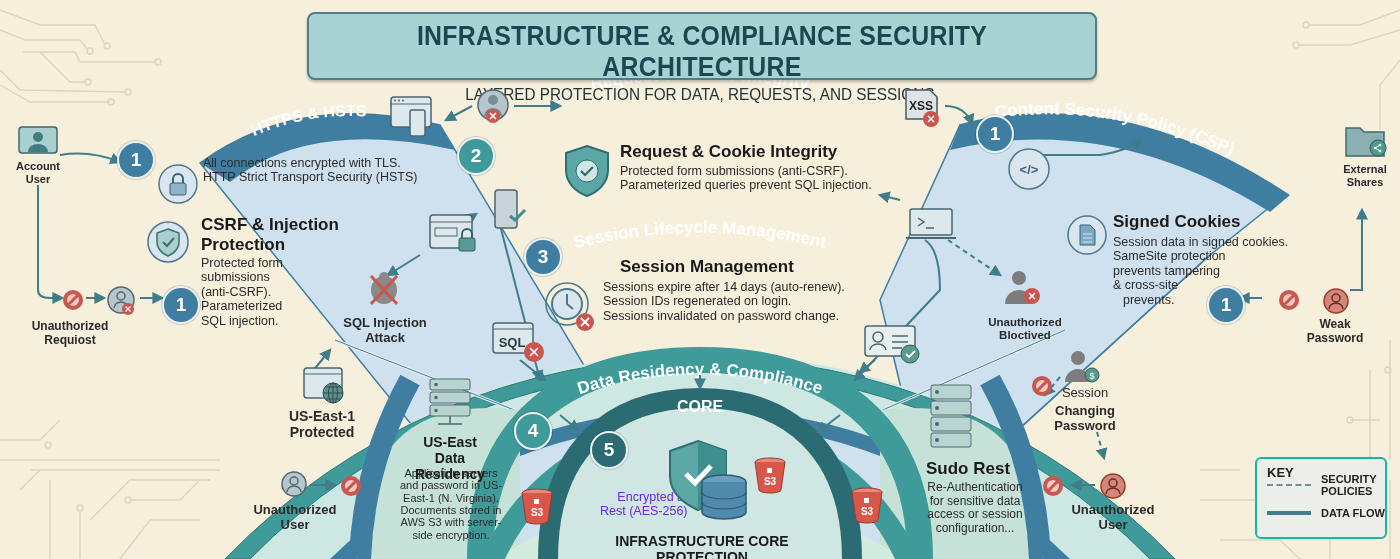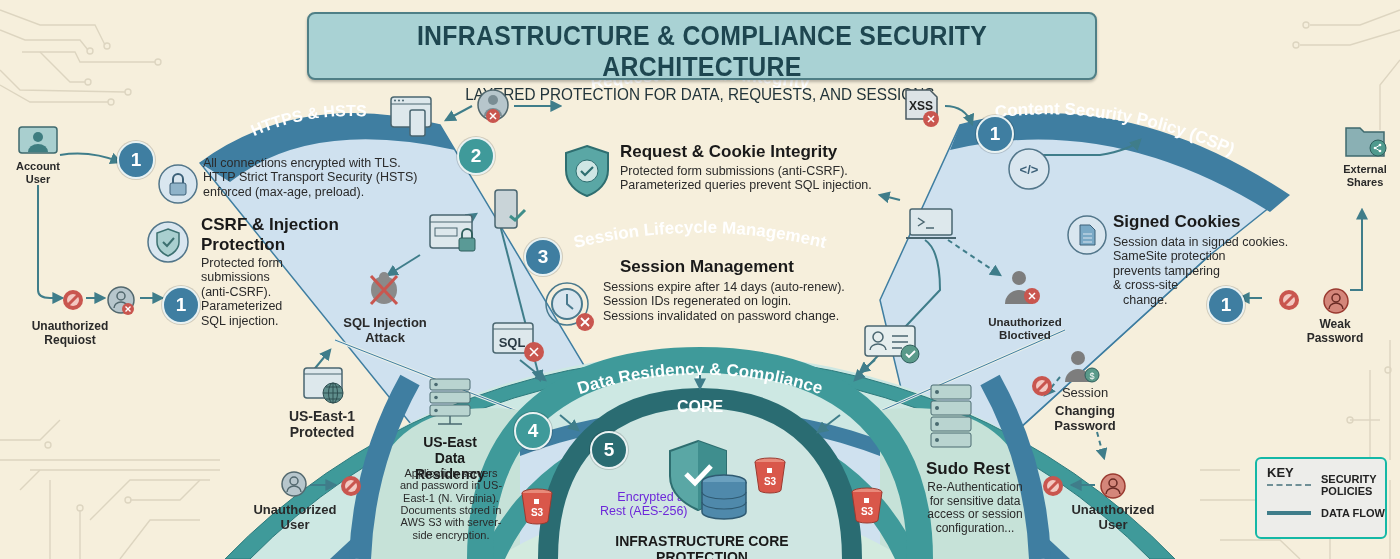--- a/index.html
+++ b/index.html
@@ -171,21 +171,20 @@
 <div class="abs" style="left:157px;top:163px">
   <svg width="42" height="42">
         <circle cx="21" cy="21" r="19" fill="#d9e6ef" stroke="#52768a" stroke-width="1.5"></circle>
         <rect x="13" y="20" width="16" height="12" rx="2" fill="#8fb3c9" stroke="#3c6078"></rect>
         <path d="M16 20 v-4 a5 5 0 0 1 10 0 v4" fill="none" stroke="#3c6078" stroke-width="2"></path>
       </svg>
 </div>
 <div class="abs txt body-t" style="left:203px;top:156px;width:230px">
   <div>All connections encrypted with TLS.</div>
       <div>HTTP Strict Transport Security (HSTS)</div>
-      <div>enforced (max-age, preload).</div>
 </div>
 <div class="abs" style="left:146px;top:220px">
   <svg width="44" height="44">
         <circle cx="22" cy="22" r="20" fill="#d9e6ef" stroke="#52768a" stroke-width="1.5"></circle>
         <path d="M22 9 L33 13 V22 C33 29 27 34 22 36 C17 34 11 29 11 22 V13 Z" fill="#a9cfcf" stroke="#3c7070" stroke-width="1.5"></path>
         <path d="M17 22 l4 4 l7 -8" stroke="#3c7070" stroke-width="2" fill="none"></path>
       </svg>
 </div>
 <div class="abs txt h-big" style="left:201px;top:215px">
   <div>CSRF &amp; Injection</div>
@@ -240,21 +239,21 @@
         <path d="M14 11 h10 l5 5 v15 h-15 z" fill="#7aa9c6" stroke="#3c6078"></path>
         <path d="M17 20 h9 M17 24 h9 M17 28 h9" stroke="#d9e6ef" stroke-width="1.2"></path>
       </svg>
 </div>
 <div class="abs txt h-big" style="left:1113px;top:212px">Signed Cookies</div>
 <div class="abs txt body-t" style="left:1113px;top:235px">
   <div>Session data in signed cookies.</div>
       <div>SameSite protection</div>
       <div>prevents tampering</div>
       <div>&amp; cross-site</div>
-      <div style="padding-left:10px">change.</div>
+      <div style="padding-left:10px">prevents.</div>
 </div>
 
 <div class="abs" style="left:428px;top:377px">
   <svg width="44" height="52">
         <rect x="2" y="2" width="40" height="11" rx="2" fill="#b9d4d0" stroke="#4a6a70"></rect>
         <rect x="2" y="15" width="40" height="11" rx="2" fill="#b9d4d0" stroke="#4a6a70"></rect>
         <rect x="2" y="28" width="40" height="11" rx="2" fill="#b9d4d0" stroke="#4a6a70"></rect>
         <circle cx="8" cy="7.5" r="1.8" fill="#4a6a70"></circle>
         <circle cx="8" cy="20.5" r="1.8" fill="#4a6a70"></circle>
         <circle cx="8" cy="33.5" r="1.8" fill="#4a6a70"></circle>

